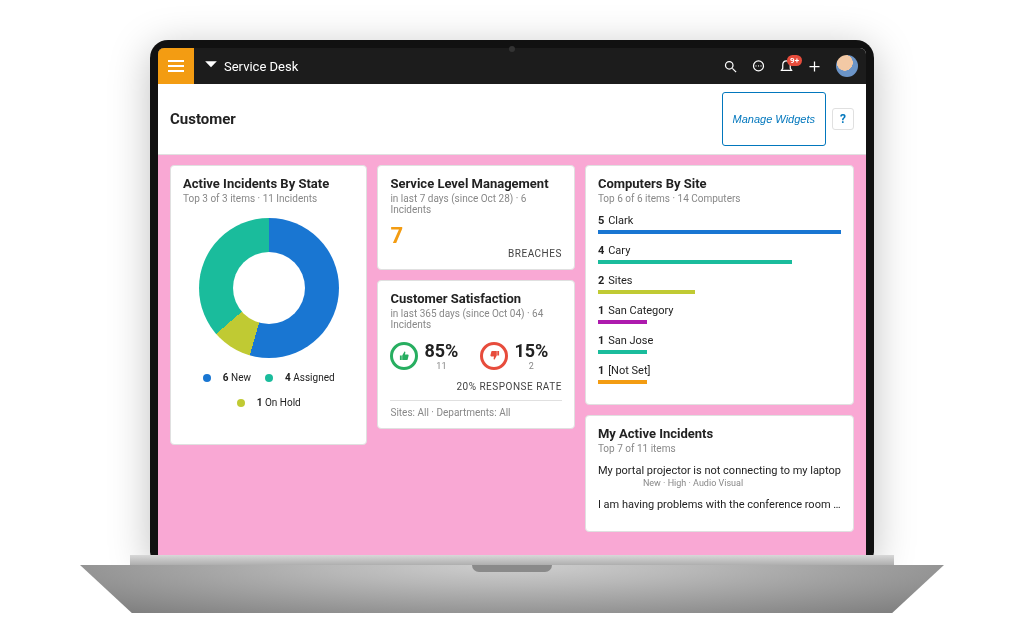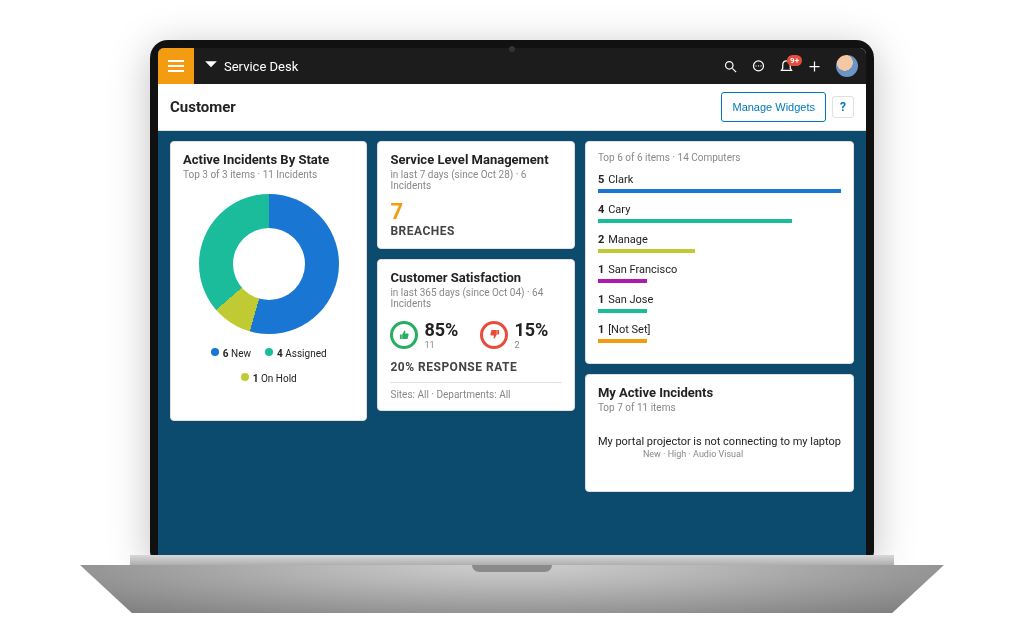--- a/index.html
+++ b/index.html
@@ -49,62 +49,62 @@
   .brand{display:flex;align-items:center;gap:6px;padding-left:10px;font-size:13px;}
   .topbar .spacer{flex:1;}
   .top-icon{width:28px;display:flex;align-items:center;justify-content:center;cursor:pointer;position:relative;}
   .badge{position:absolute;top:-4px;right:-2px;background:var(--red);color:#fff;font-size:8px;font-weight:700;padding:1px 3px;border-radius:7px;}
   .avatar{width:22px;height:22px;border-radius:50%;background:radial-gradient(circle at 40% 35%, #f3c9a5 0 40%, #6b94c7 42% 100%);margin:0 8px;}
 
   
   .page-head{display:flex;align-items:center;padding:8px 12px;background:#fff;border-bottom:1px solid var(--border);}
   .page-title{font-size:15px;font-weight:700;}
   .page-head .spacer{flex:1;}
-  .btn-outline{border:1px solid var(--link);color:var(--link);background:#fff;border-radius:3px;padding:8px 10px;font-size:11px;cursor:pointer;}
+  .btn-outline{border:1px solid var(--link);color:var(--link);background:#fff;border-radius:3px;padding:20px 10px;font-size:11px;cursor:pointer;font-style:italic;}
   .help{border:1px solid var(--border);color:var(--link);border-radius:3px;padding:3px 7px;margin-left:6px;font-size:12px;font-weight:700;cursor:pointer;}
 
   
-  .content{flex:1;overflow:hidden;padding:10px 12px;background:#0c4a6e;}
+  .content{flex:1;overflow:hidden;padding:10px 12px;background:#f9a8d4;}
   .grid{display:grid;grid-template-columns:repeat(3,1fr);gap:10px;}
   .col{display:flex;flex-direction:column;gap:10px;}
   .card{background:#fff;border:1px solid var(--border);border-radius:4px;padding:10px 12px;}
   .lg{min-height:280px;}
   .card-title{font-size:13px;font-weight:700;margin-bottom:2px;}
   .card-sub{font-size:10px;color:var(--sub);}
   .card-footer{border-top:1px solid var(--border);padding-top:6px;margin-top:8px;font-size:10px;color:var(--sub);}
 
   
   .donut-wrap{display:flex;justify-content:center;margin:14px 0;}
   .donut{width:140px;height:140px;border-radius:50%;
     background:conic-gradient(var(--blue) 0 196deg, var(--yellow) 196deg 229deg, var(--teal) 229deg 360deg);
     display:flex;align-items:center;justify-content:center;}
   .donut .hole{width:72px;height:72px;border-radius:50%;background:#fff;}
   .legend{display:flex;gap:14px;justify-content:center;margin-bottom:6px;flex-wrap:wrap;}
-  .legend-item{display:flex;gap:4px;font-size:10px;}
+  .legend-item{display:flex;align-items:center;gap:12px;font-size:10px;}
   .dot{width:8px;height:8px;border-radius:50%;}
 
   
   .big{font-size:22px;font-weight:700;color:var(--orange);margin-top:8px;}
-  .label-sm{font-size:12px;font-weight:700;color:#444;letter-spacing:.5px;}
+  .label-sm{font-size:10px;font-weight:400;color:#444;letter-spacing:.5px;text-align:right;}
 
   
   .sat{display:flex;gap:22px;margin:10px 0;}
-  .sat-item{display:flex;align-items:center;gap:6px;}
+  .sat-item{display:flex;align-items:center;gap:6px;text-align:center;}
   .circ{width:28px;height:28px;border-radius:50%;border:3px solid;display:flex;align-items:center;justify-content:center;}
   .pct{font-size:18px;font-weight:700;}
   .pct-sub{display:block;font-size:9px;color:var(--sub);font-weight:400;}
 
   
   .bar-row{margin:10px 0;}
   .bar-label{display:flex;align-items:center;gap:4px;font-size:11px;margin-bottom:3px;}
   .bar-label .n{font-weight:700;}
   .bar-partial{height:4px;background:var(--bar,#ccc);}
 
   
-  .inc-item{margin:22px 0;}
+  .inc-item{margin:10px 0;}
   .inc-title{font-size:11px;overflow:hidden;white-space:nowrap;text-overflow:ellipsis;}
   .inc-meta{font-size:9px;color:var(--sub);margin-top:1px;padding-left:45px;}
 
   .half-donut{width:150px;height:75px;margin:8px auto 0;border-radius:150px 150px 0 0;
     background:conic-gradient(from 270deg, var(--blue) 0 180deg, transparent 0);
     position:relative;}
   .half-donut::after{content:"";position:absolute;left:38px;top:38px;width:74px;height:37px;background:#fff;border-radius:75px 75px 0 0;}
 
   svg{display:block;}
 </style>
@@ -231,47 +231,48 @@
                 </div>
               </div>
               <div class="label-sm">20% RESPONSE RATE</div>
               <div class="card-footer">Sites: All   ·   Departments: All</div>
             </div>
 
           </div>
 
           <div class="col">
             <div class="card">
+              <div class="card-title">Computers By Site</div>
               <div class="card-sub">Top 6 of 6 items  ·  14 Computers</div>
               <div id="sitebars">
                   <div class="bar-row">
                     <div class="bar-label">
                       <span class="n">5</span>
                       <span>Clark</span>
                     </div>
                     <div class="bar-partial" style="background:#1976d2;width:100%"></div>
                   </div>
                   <div class="bar-row">
                     <div class="bar-label">
                       <span class="n">4</span>
                       <span>Cary</span>
                     </div>
                     <div class="bar-partial" style="background:#1abc9c;width:80%"></div>
                   </div>
                   <div class="bar-row">
                     <div class="bar-label">
                       <span class="n">2</span>
-                      <span>Manage</span>
+                      <span>Sites</span>
                     </div>
                     <div class="bar-partial" style="background:#c0ca33;width:40%"></div>
                   </div>
                   <div class="bar-row">
                     <div class="bar-label">
                       <span class="n">1</span>
-                      <span>San Francisco</span>
+                      <span>San Category</span>
                     </div>
                     <div class="bar-partial" style="background:#ad1aad;width:20%"></div>
                   </div>
                   <div class="bar-row">
                     <div class="bar-label">
                       <span class="n">1</span>
                       <span>San Jose</span>
                     </div>
                     <div class="bar-partial" style="background:#1abc9c;width:20%"></div>
                   </div>
@@ -286,20 +287,23 @@
             </div>
 
             <div class="card">
               <div class="card-title">My Active Incidents</div>
               <div class="card-sub">Top 7 of 11 items</div>
               <div id="myinc">
                   <div class="inc-item">
                     <div class="inc-title">My portal projector is not connecting to my laptop</div>
                     <div class="inc-meta">New  ·  High  ·  Audio Visual</div>
                   </div>
+                  <div class="inc-item">
+                    <div class="inc-title">I am having problems with the conference room …</div>
+                  </div>
                 </div>
             </div>
           </div>
 
         </div>
       </div>
 
     </div>
   </div>
   <div class="hinge"></div>

